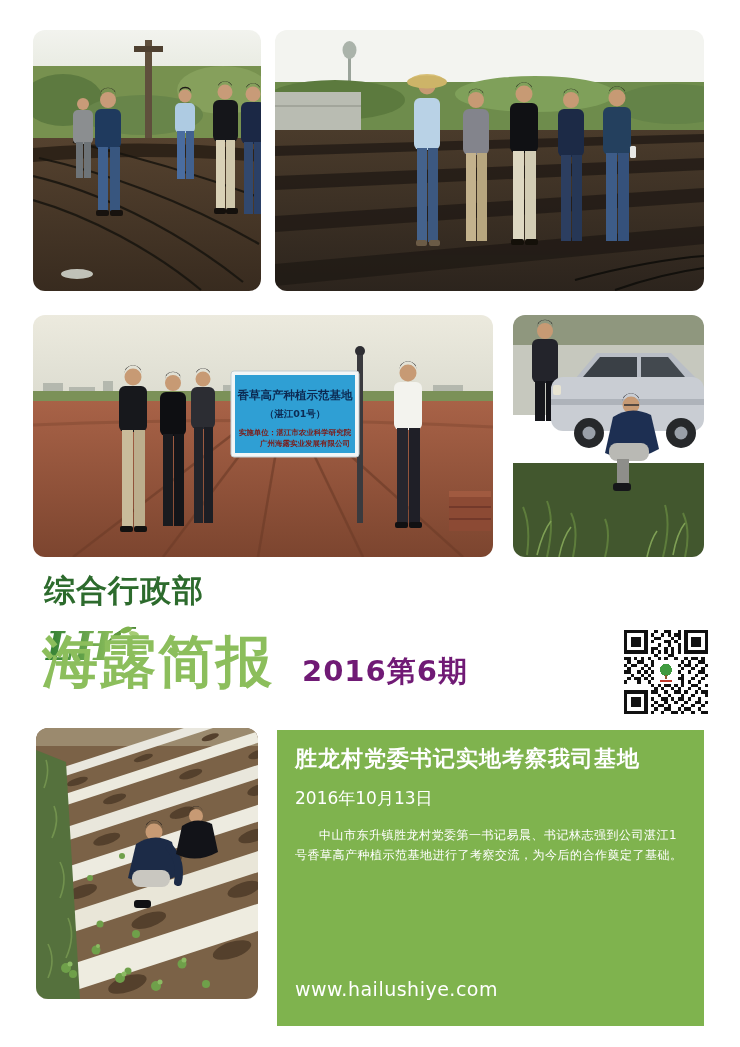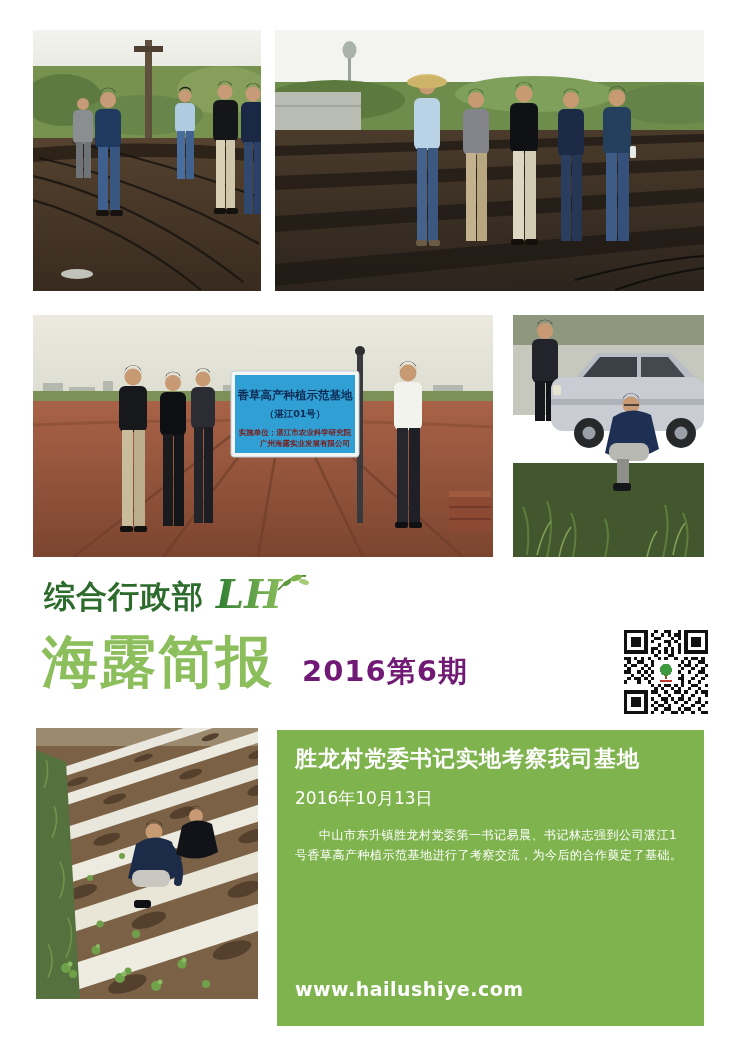--- a/index.html
+++ b/index.html
@@ -1,42 +1,42 @@
 <!DOCTYPE html>
 <html><head>
 <meta charset="utf-8">
 <style>
   html,body{margin:0;padding:0;background:#ffffff;}
   .page{position:relative;width:740px;height:1047px;background:#fff;overflow:hidden;
         font-family:"DejaVu Sans",sans-serif;}
-  figure.photo{position:absolute;margin:0;padding:0;overflow:hidden;}
+  figure.photo{position:absolute;margin:0;padding:0;overflow:hidden;border-radius:12px;}
   figure.photo svg{display:block;width:100%;height:100%;}
   .p1{left:33px;top:30px;width:228px;height:261px;}
   .p2{left:275px;top:30px;width:429px;height:261px;}
   .p3{left:33px;top:315px;width:460px;height:242px;}
   .p4{left:513px;top:315px;width:191px;height:242px;}
   .p5{left:36px;top:728px;width:222px;height:271px;}
 
-  .dept-row{position:absolute;left:44px;top:570px;display:flex;align-items:flex-end;gap:10px;}
+  .dept-row{position:absolute;left:44px;top:570px;display:flex;align-items:flex-start;gap:10px;flex-direction:column;}
   .dept{font-size:31px;font-weight:bold;color:#2d6b2d;letter-spacing:1px;}
   .lh-logo{width:96px;height:48px;}
 
   .title-row{position:absolute;left:42px;top:628px;display:flex;align-items:baseline;gap:28px;}
   .masthead-title{font-size:56px;font-weight:bold;color:#8cbe5c;letter-spacing:2px;line-height:1.2;}
   .issue{font-size:29px;font-weight:bold;color:#701a75;letter-spacing:1px;}
 
   .qr{position:absolute;left:624px;top:630px;width:84px;height:84px;}
 
   .article-box{position:absolute;left:277px;top:730px;width:427px;height:296px;
                background:#7fb34e;color:#ffffff;box-sizing:border-box;
                padding:14px 20px 14px 18px;display:flex;flex-direction:column;}
   .article-box h2{margin:0;font-size:22px;font-weight:bold;letter-spacing:1px;}
   .article-date{margin-top:13px;font-size:17px;font-weight:normal;}
   .article-body{margin:15px 0 0 0;font-size:12px;line-height:1.7;text-indent:2em;letter-spacing:.5px;}
-  .website{margin-top:auto;margin-bottom:12px;font-size:19px;font-weight:bold;letter-spacing:.5px;}
+  .website{margin-top:auto;margin-bottom:12px;font-size:19px;font-weight:normal;letter-spacing:.5px;}
 </style>
 </head>
 <body>
 
 <div class="page">
 
   <figure class="photo p1">
     <svg viewBox="0 0 228 261" preserveAspectRatio="none">
       <defs>
         <linearGradient id="sky1" x1="0" y1="0" x2="0" y2="1">

